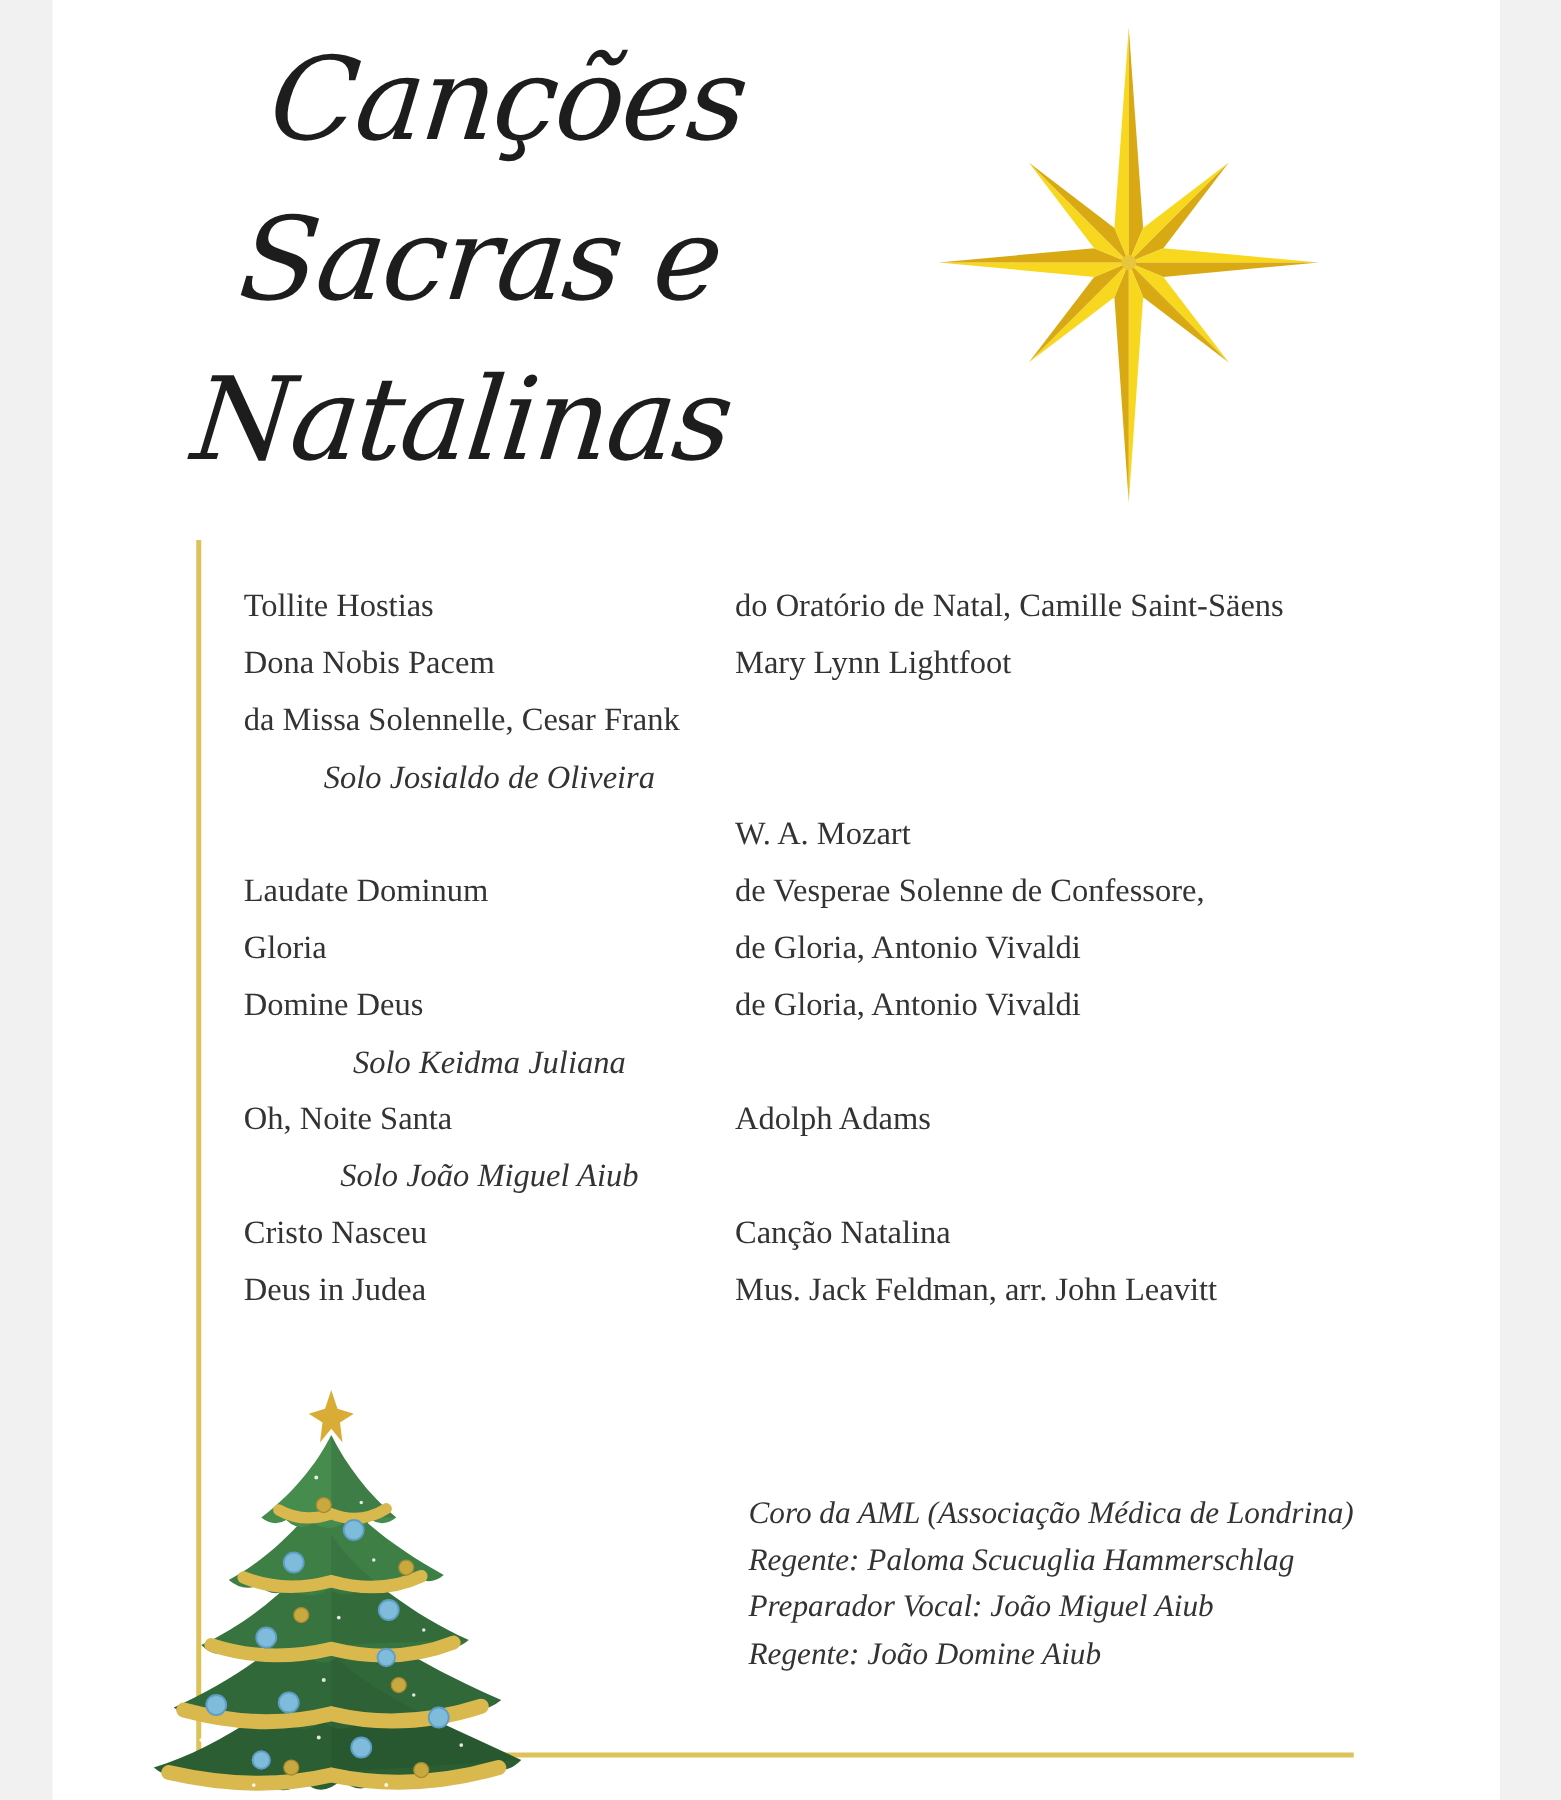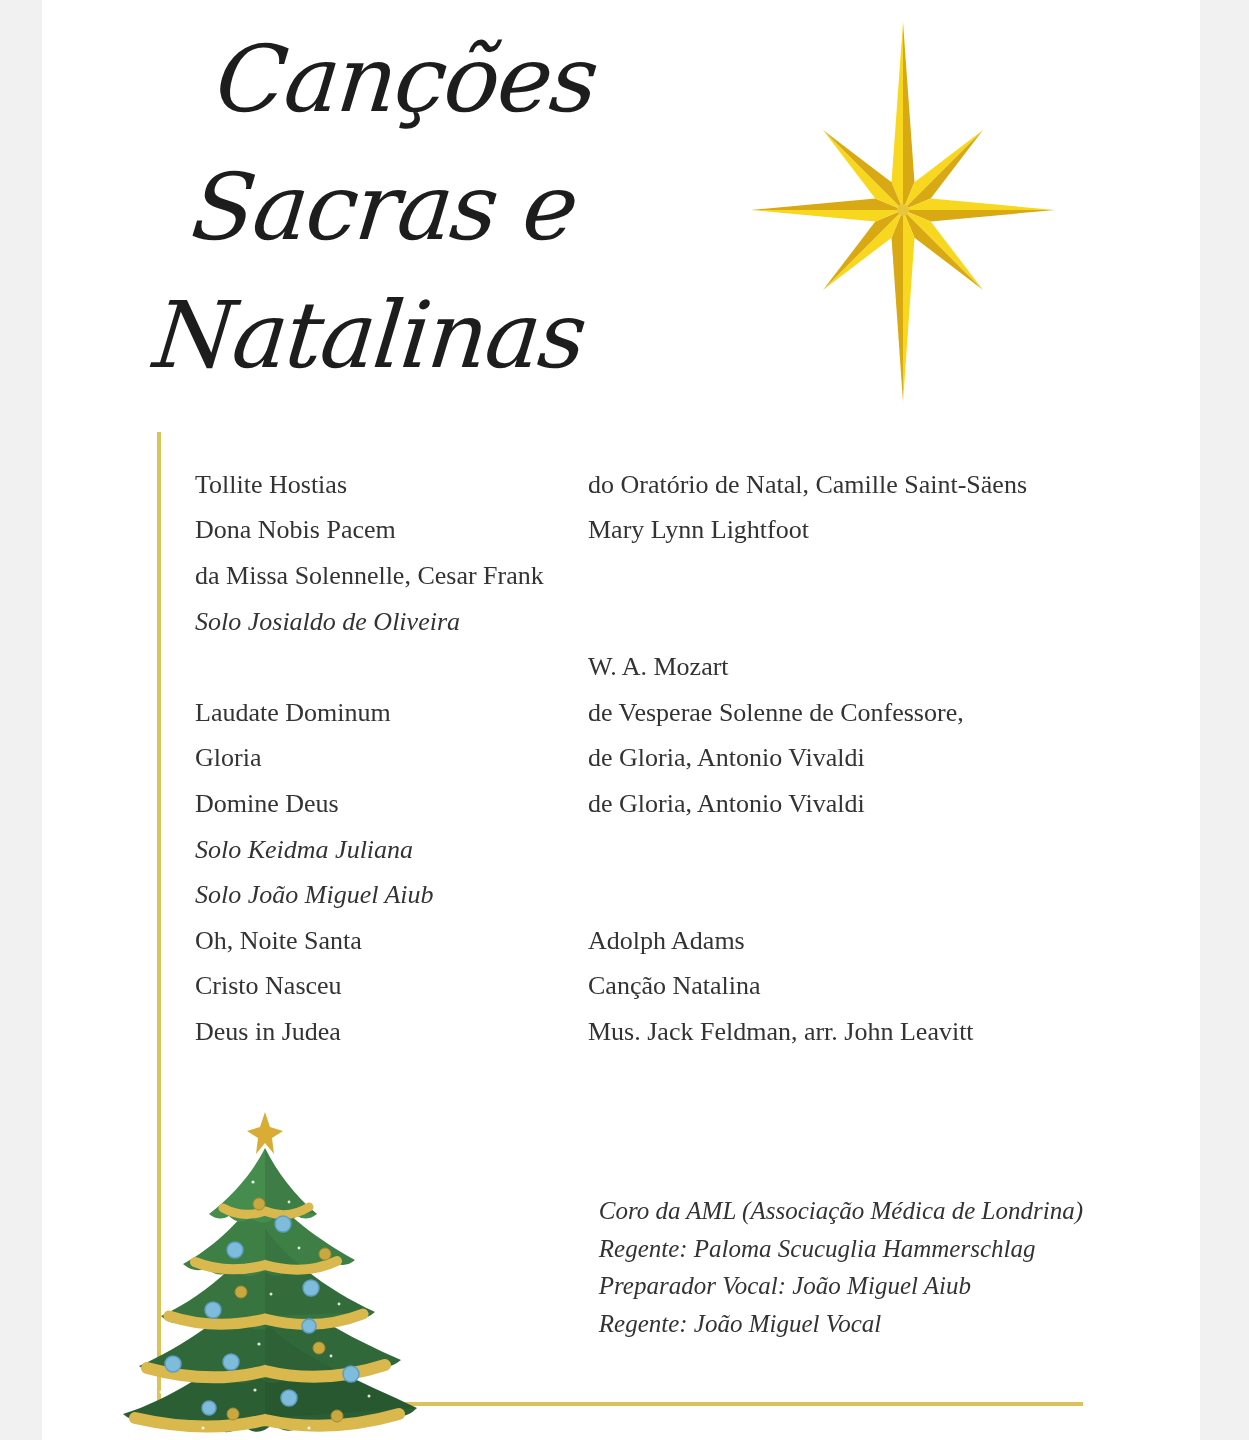--- a/index.html
+++ b/index.html
@@ -26,21 +26,21 @@
   .accent-h{position:absolute;left:157px;top:1402px;width:926px;height:4px;background:#DCC258;z-index:1;}
 
   
   .star-wrap{position:absolute;left:745px;top:16px;width:316px;height:388px;z-index:0;}
 
   
   .program{position:absolute;left:195px;top:462px;width:920px;z-index:3;}
   .row{display:flex;height:45.6px;align-items:center;font-size:26px;color:#333;}
   .cell-title{width:393px;flex:0 0 393px;white-space:nowrap;}
   .cell-composer{flex:1;white-space:nowrap;}
-  .row.solo .cell-title{font-style:italic;}
+  .row.solo .cell-title{font-style:italic;text-align:center;}
 
   
   .credits{
     position:absolute;right:166px;top:1192px;text-align:left;z-index:3;
     font-style:italic;font-size:25px;line-height:37.6px;color:#333;white-space:nowrap;
   }
 
   
   .tree-wrap{position:absolute;left:113px;top:1112px;width:318px;height:330px;z-index:2;}
 </style>
@@ -118,27 +118,27 @@
       <span class="cell-composer">de Gloria, Antonio Vivaldi</span>
     </div>
     <div class="row">
       <span class="cell-title">Domine Deus</span>
       <span class="cell-composer">de Gloria, Antonio Vivaldi</span>
     </div>
     <div class="row solo">
       <span class="cell-title">Solo Keidma Juliana</span>
       <span class="cell-composer"></span>
     </div>
+    <div class="row">
+      <span class="cell-title">Oh, Noite Santa</span>
+      <span class="cell-composer">Adolph Adams</span>
+    </div>
     <div class="row solo">
       <span class="cell-title">Solo João Miguel Aiub</span>
       <span class="cell-composer"></span>
-    </div>
-    <div class="row">
-      <span class="cell-title">Oh, Noite Santa</span>
-      <span class="cell-composer">Adolph Adams</span>
     </div>
     <div class="row">
       <span class="cell-title">Cristo Nasceu</span>
       <span class="cell-composer">Canção Natalina</span>
     </div>
     <div class="row">
       <span class="cell-title">Deus in Judea</span>
       <span class="cell-composer">Mus. Jack Feldman, arr. John Leavitt</span>
     </div>
   </div>
@@ -207,16 +207,16 @@
           <circle cx="90" cy="316" r="1.5"></circle>
         <circle cx="196" cy="316" r="1.6"></circle>
       </g>
     </svg>
   </div>
 
   <div class="credits">
     <div>Coro da AML (Associação Médica de Londrina)</div>
     <div>Regente: Paloma Scucuglia Hammerschlag</div>
     <div>Preparador Vocal: João Miguel Aiub</div>
-    <div>Regente: João Miguel Vocal</div>
+    <div>Regente: João Domine Aiub</div>
   </div>
 
 </div>
 
 </body></html>

